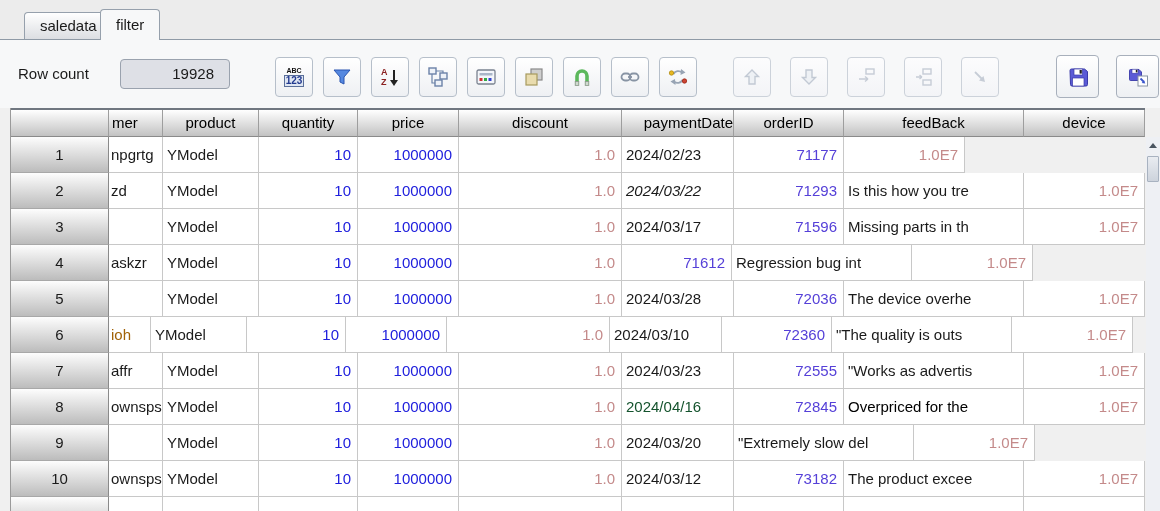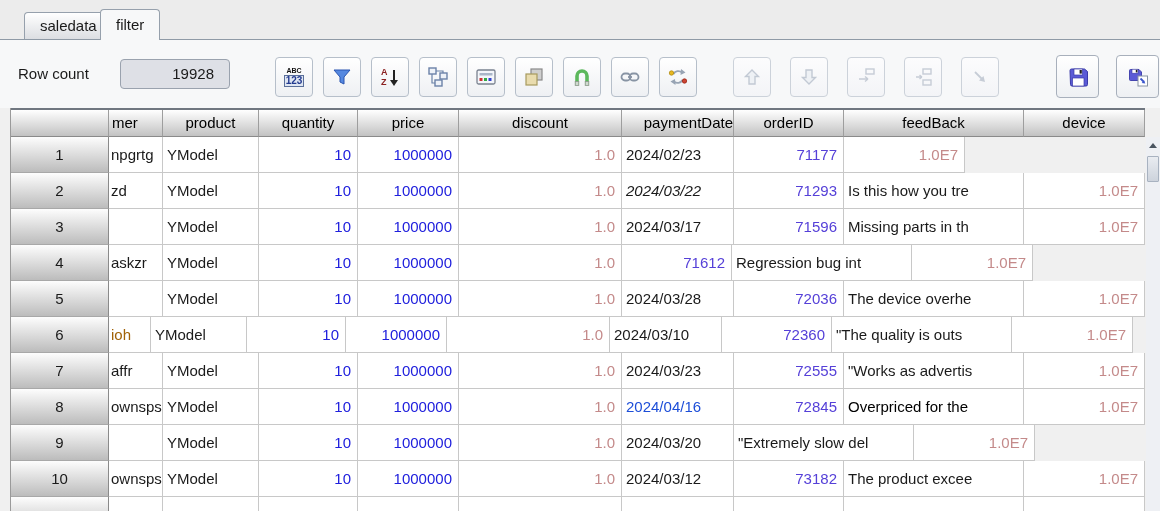--- a/index.html
+++ b/index.html
@@ -329,21 +329,21 @@
         <div class="dcell al-left" style="color: rgb(26, 26, 26); width: 180px;">"Works as advertis</div>
         <div class="dcell al-right" style="color: rgb(196, 138, 138); width: 121px;">1.0E7</div>
       </div>
       <div class="grow">
         <div class="rcell" style="width: 98px;">8</div>
         <div class="dcell al-left pl2" style="color: rgb(26, 26, 26); width: 54px;">ownsps</div>
         <div class="dcell al-left" style="color: rgb(26, 26, 26); width: 96px;">YModel</div>
         <div class="dcell al-right" style="color: rgb(32, 32, 221); width: 99px;">10</div>
         <div class="dcell al-right" style="color: rgb(32, 32, 221); width: 101px;">1000000</div>
         <div class="dcell al-right" style="color: rgb(196, 138, 138); width: 163px;">1.0</div>
-        <div class="dcell al-left" style="color: #1d4ed8; width: 112px;">2024/04/16</div>
+        <div class="dcell al-left" style="color: #14532d; width: 112px;">2024/04/16</div>
         <div class="dcell al-right" style="color: rgb(85, 64, 216); width: 110px;">72845</div>
         <div class="dcell al-left" style="color: #000000; width: 180px;">Overpriced for the</div>
         <div class="dcell al-right" style="color: rgb(196, 138, 138); width: 121px;">1.0E7</div>
       </div>
       <div class="grow">
         <div class="rcell" style="width: 98px;">9</div>
         <div class="dcell al-left pl2" style="color: rgb(26, 26, 26); width: 54px;"></div>
         <div class="dcell al-left" style="color: rgb(26, 26, 26); width: 96px;">YModel</div>
         <div class="dcell al-right" style="color: rgb(32, 32, 221); width: 99px;">10</div>
         <div class="dcell al-right" style="color: rgb(32, 32, 221); width: 101px;">1000000</div>

